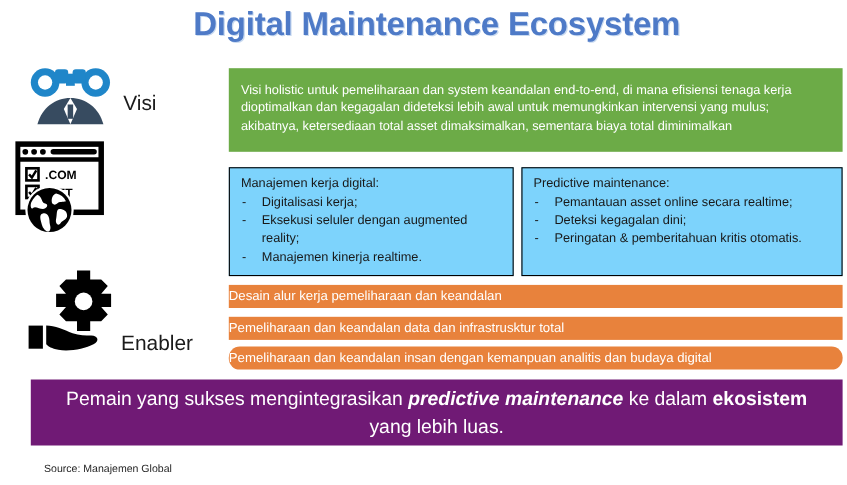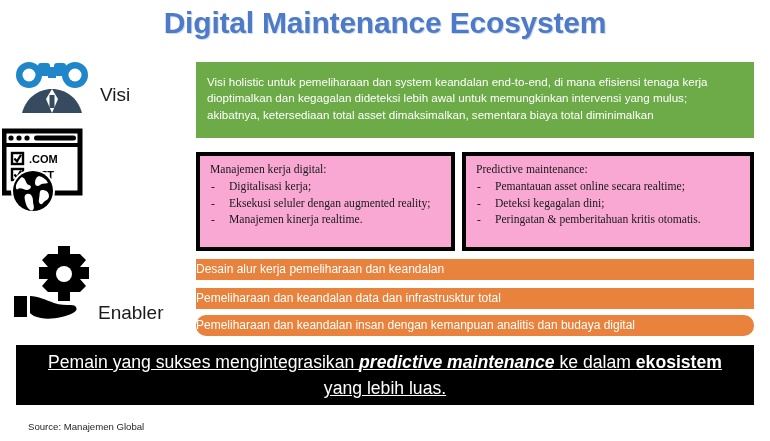--- a/index.html
+++ b/index.html
@@ -9,21 +9,21 @@
   }
   body {
     width: 770px;
     height: 441px;
     position: relative;
     font-family: "Liberation Sans", sans-serif;
     overflow: hidden;
   }
   #slide {
     position: absolute;
-    left: 0; top: 0;
+    left: 12px; top: 0;
     width: 710px;
     height: 441px;
     background: #ffffff;
   }
 
   
   #title {
     position: absolute;
     left: 0; top: 6px;
     width: 770px;
@@ -64,28 +64,27 @@
     padding: 12px 11px 0 11px;
     color: #ffffff;
     font-size: 11.6px;
     line-height: 16.4px;
   }
 
   .domain-box {
     position: absolute;
     top: 152px;
     height: 99px;
-    background: #f9a8d4;
-    border: 4px solid #000000;
+    background: #7dd3fc;
+    border: 1px solid #000000;
     box-sizing: border-box;
     padding: 6px 8px 0 8px;
     color: #181818;
     font-size: 11.6px;
     line-height: 16.8px;
-    font-family: Liberation Serif, serif;
   }
   #domain-box-1 { left: 196px; width: 259px; }
   #domain-box-2 { left: 462px; width: 292px; }
 
   .dbox-head { margin: 0 0 0 2px; }
   .dlist { margin: 0; padding: 0; list-style: none; }
   .dlist li {
     position: relative;
     padding-left: 21px;
     margin: 0;
@@ -110,31 +109,30 @@
   }
   #enabler-bar-1 { top: 259px; }
   #enabler-bar-2 { top: 288px; }
   #enabler-bar-3 { top: 315px; border-radius: 10px; }
 
   
   #banner {
     position: absolute;
     left: 16px; top: 345px;
     width: 738px; height: 60px;
-    background: #000000;
+    background: #701a75;
     color: #ffffff;
     box-sizing: border-box;
     display: flex;
     align-items: center;
     justify-content: center;
     text-align: center;
     font-size: 17.6px;
     line-height: 26px;
     padding: 0 30px;
-    text-decoration: underline;
   }
   #banner .em-italic { font-style: italic; font-weight: bold; }
   #banner .em-bold { font-weight: bold; }
 
   
   .footer-text {
     position: absolute;
     top: 421px;
     font-size: 9.6px;
     color: #1f1f1f;

